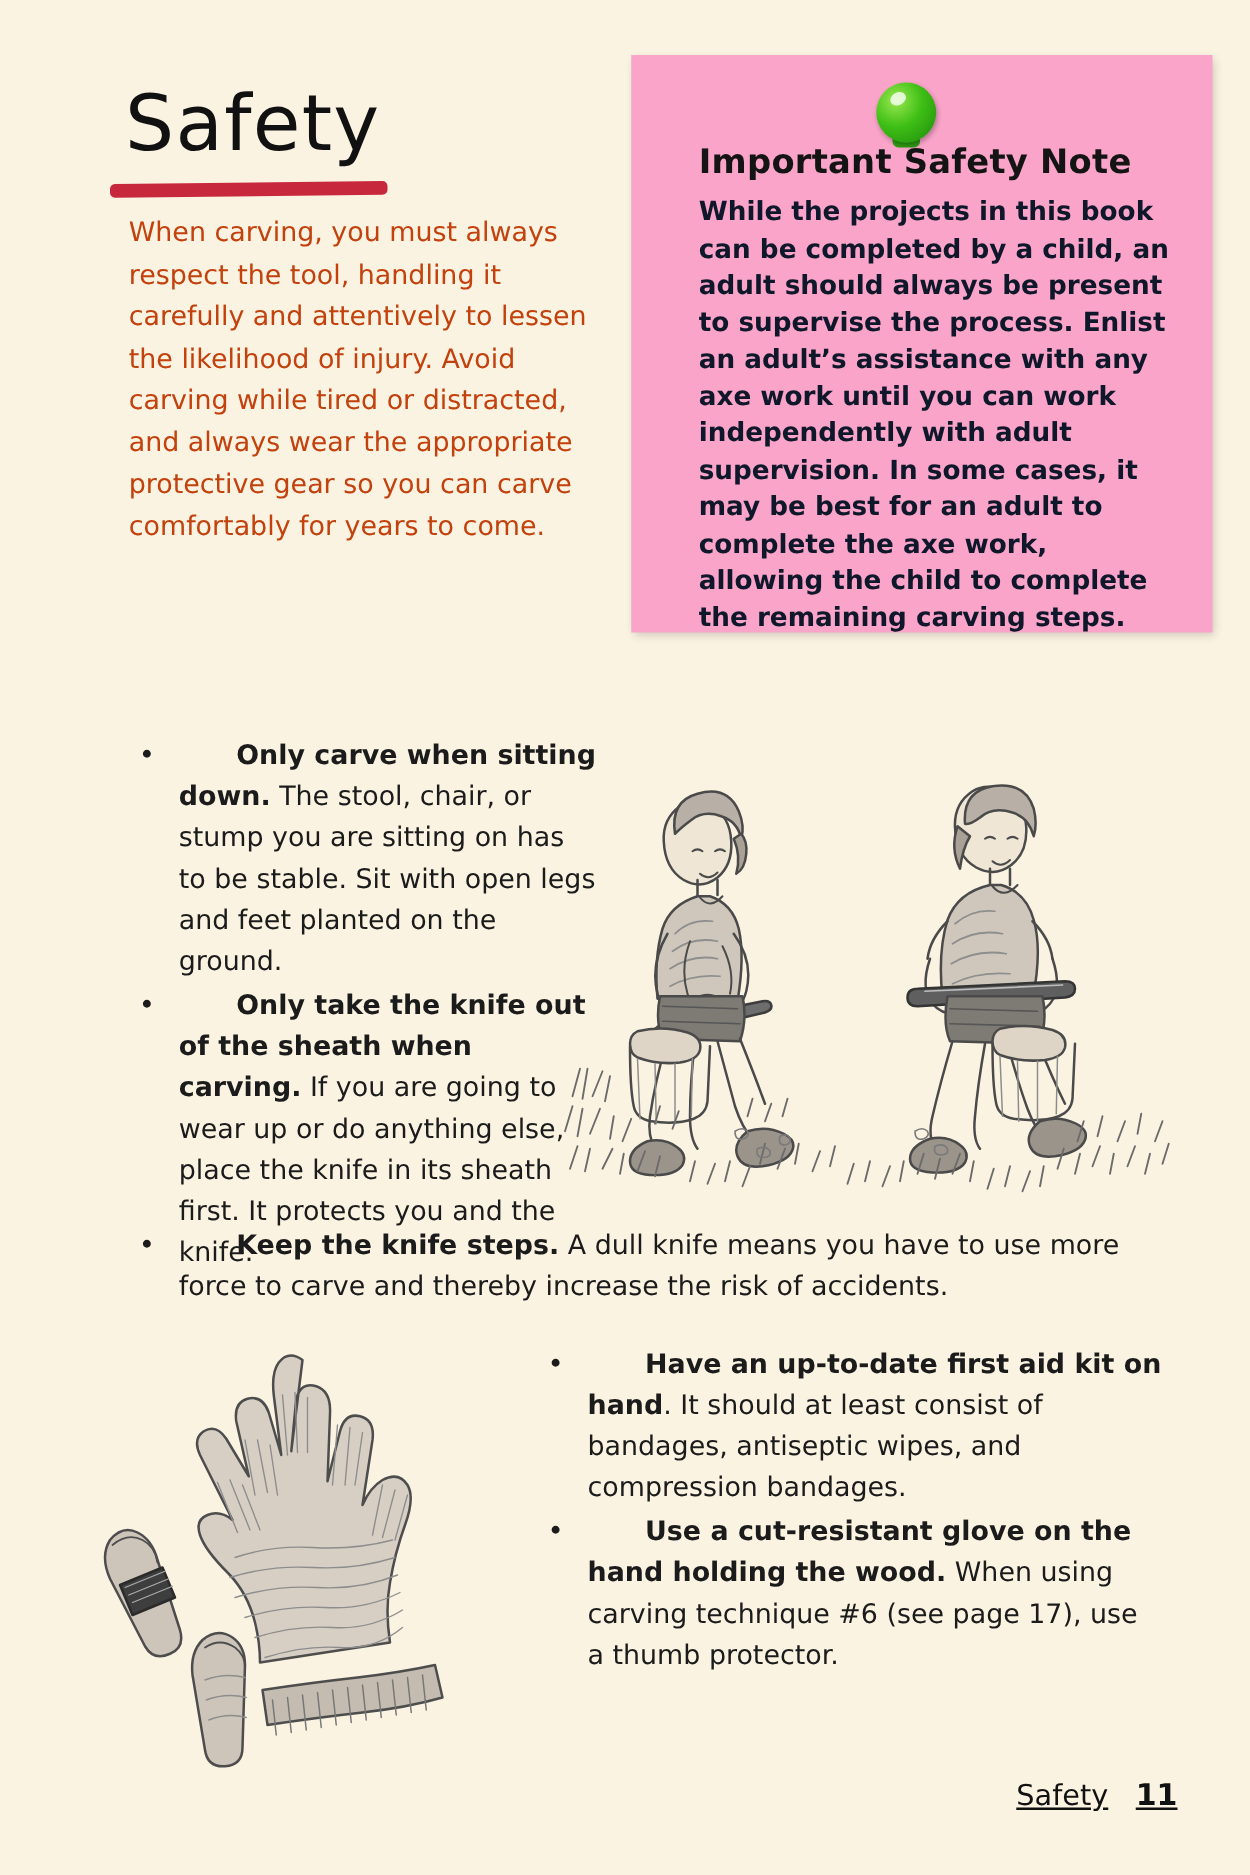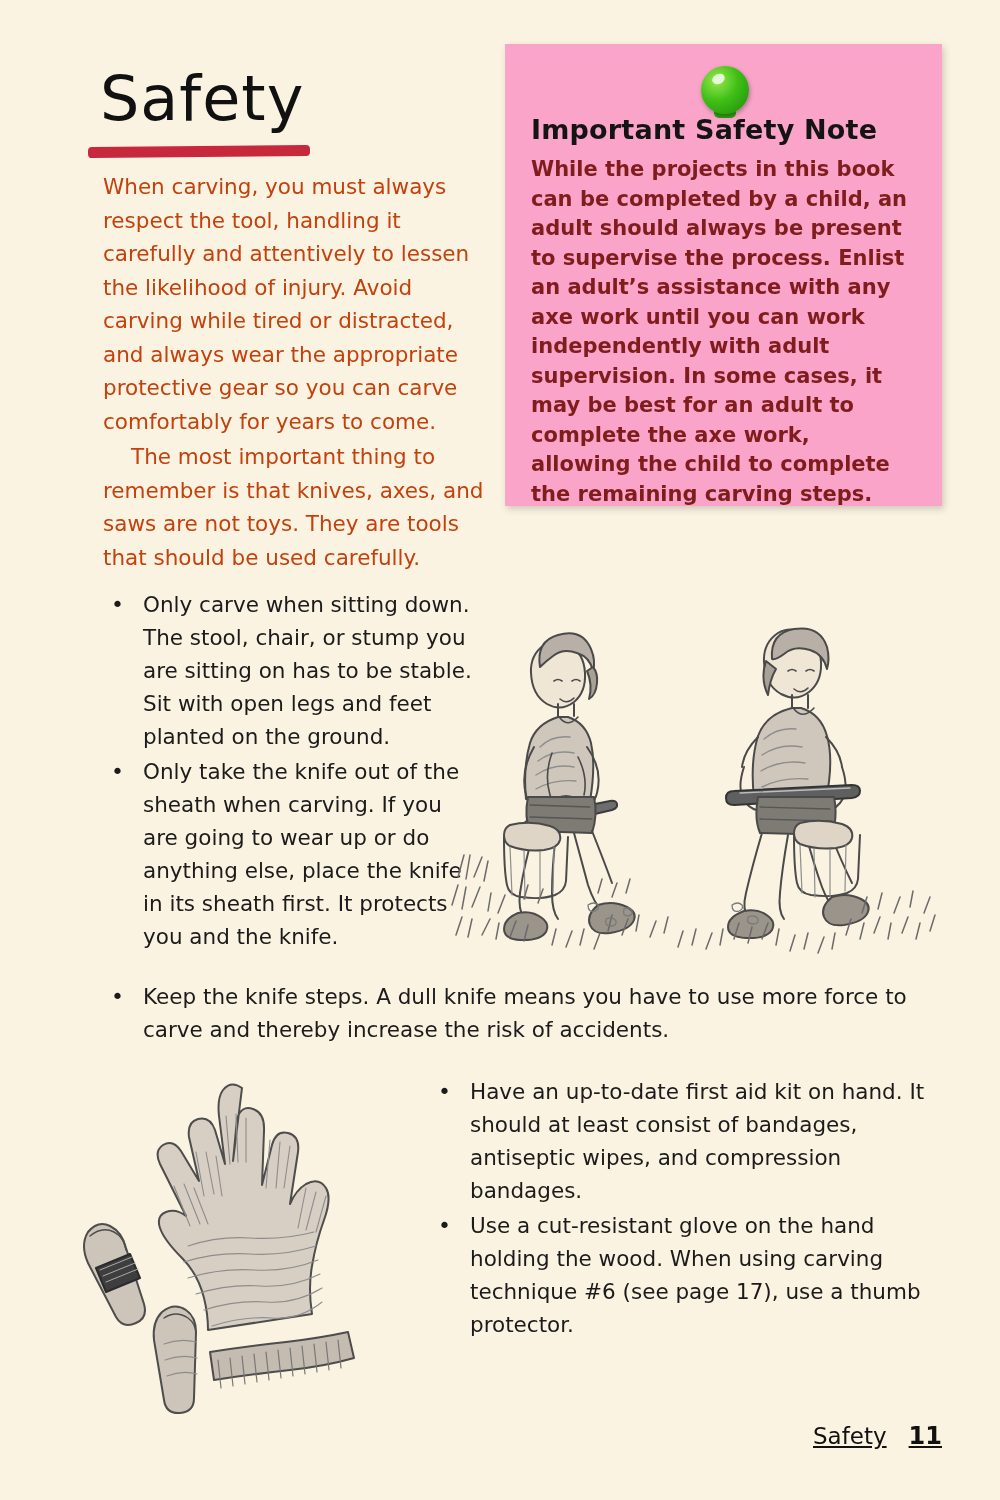--- a/index.html
+++ b/index.html
@@ -58,36 +58,37 @@
 
   
   .note {
     position: absolute;
     left: 505px;
     top: 44px;
     width: 437px;
     height: 462px;
     background: #f9a4c8;
     box-shadow: 2px 3px 7px rgba(0,0,0,0.18);
+    padding-left: 28px;
   }
   .note-inner {
     padding: 70px 26px 0 26px;
   }
   .note-title {
     font-size: 27px;
     font-weight: 700;
     color: #141414;
     margin-bottom: 10px;
     letter-spacing: 0.2px;
   }
   .note-body {
     font-size: 21px;
     line-height: 29.5px;
     font-weight: 700;
-    color: #7f1d1d;
+    color: #0f172a;
   }
   .pin {
     position: absolute;
     left: 196px;
     top: 22px;
     width: 50px;
     height: 50px;
   }
   .pin-head {
     position: absolute;
@@ -127,21 +128,21 @@
     padding-left: 40px;
     margin-bottom: 2px;
   }
   .bullet .dot {
     position: absolute;
     left: 8px;
     top: 0px;
     font-size: 22px;
     line-height: 33px;
   }
-  .b { font-weight: 400; }
+  .b { font-weight: 700; margin-left: 46px; }
 
   
   .bullets-top-wide {
     position: absolute;
     left: 103px;
     top: 980px;
     width: 820px;
     font-size: 21.5px;
     line-height: 33px;
   }
@@ -189,21 +190,20 @@
 </head>
 <body>
 
 <div class="page">
 
   <div class="title">Safety</div>
   <div class="title-underline"></div>
 
   <div class="intro">
     <p>When carving, you must always respect the tool, handling it carefully and attentively to lessen the likelihood of injury. Avoid carving while tired or distracted, and always wear the appropriate protective gear so you can carve comfortably for years to come.</p>
-    <p class="indent">The most important thing to remember is that knives, axes, and saws are not toys. They are tools that should be used carefully.</p>
   </div>
 
   <div class="note">
     <div class="pin">
       <div class="pin-base"></div>
       <div class="pin-head"></div>
       <div class="pin-shine"></div>
     </div>
     <div class="note-inner">
       <div class="note-title">Important Safety Note</div>

